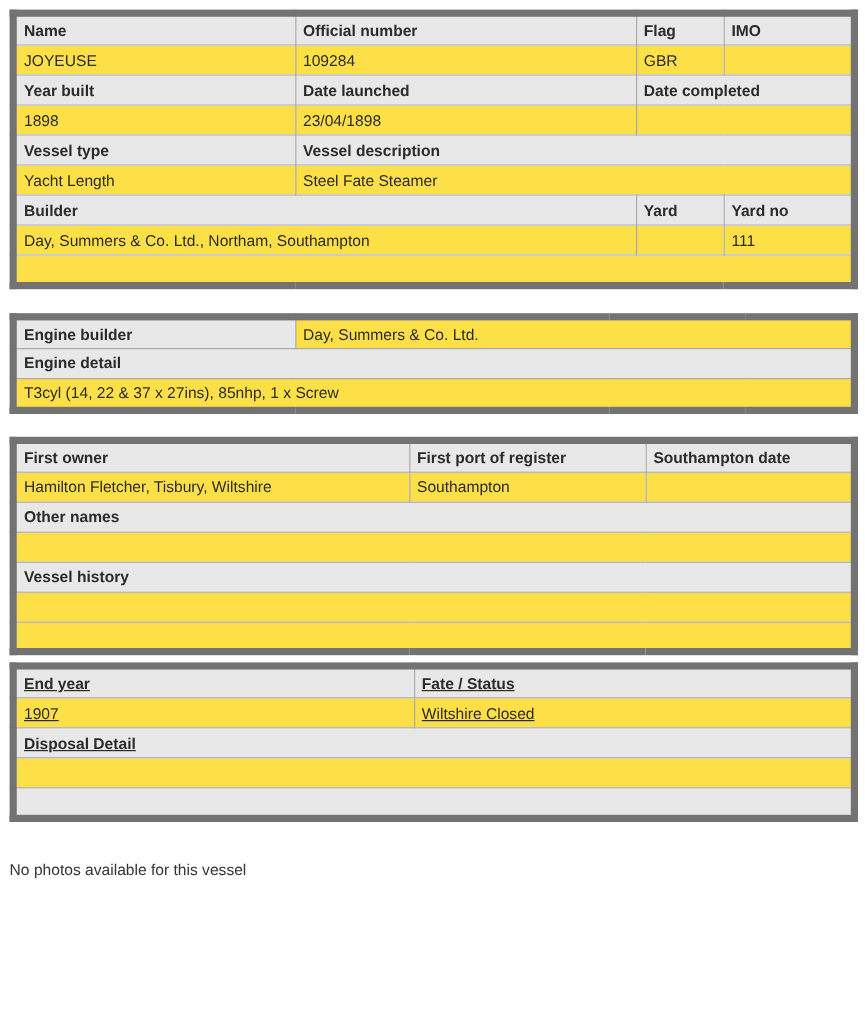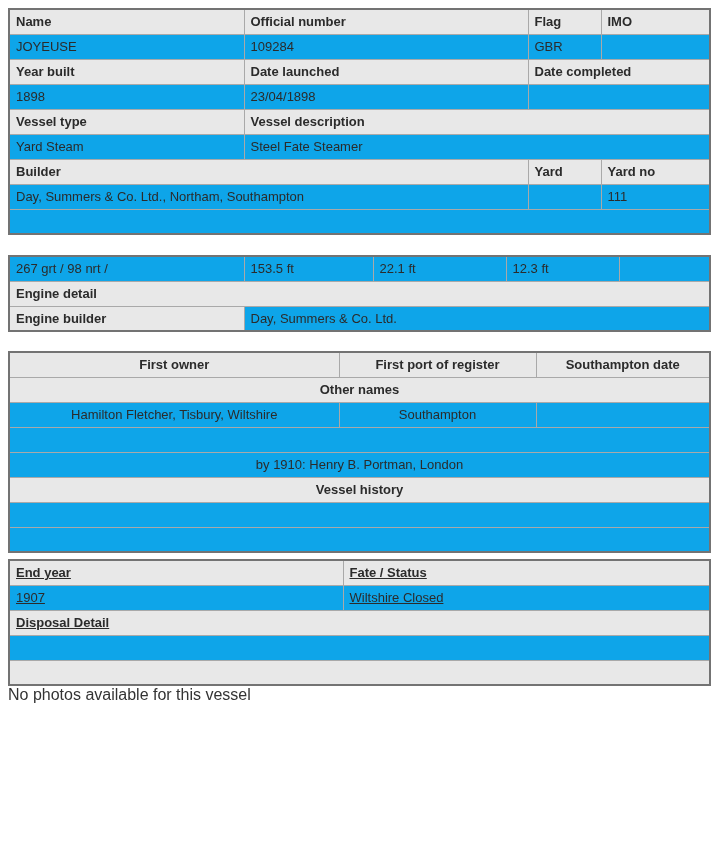--- a/index.html
+++ b/index.html
@@ -11,40 +11,41 @@
   }
   .page {
     width: 721px;
     box-sizing: border-box;
     padding: 8px 12px 14px 8px;
   }
   table.rec {
     border-collapse: collapse;
     table-layout: fixed;
     width: 701px;
-    border: 2px solid #737373;
+    border: 6px solid #737373;
   }
   table.rec td {
     border: 1px solid #a9a9a9;
     font-size: 13px;
     line-height: 15px;
     padding: 4px 6px;
     height: 25px;
     box-sizing: border-box;
     overflow: hidden;
     white-space: nowrap;
     vertical-align: middle;
   }
   td.h { background: #e8e8e8; font-weight: bold; }
-  td.d { background: #0ea5e9; font-weight: normal; }
+  td.d { background: #fde047; font-weight: normal; }
   #dims-table  { margin-top: 20px; }
-  #owner-table { margin-top: 19px; text-align: center; }
+  #owner-table { margin-top: 19px; }
   #fate-table  { margin-top: 6px; text-decoration: underline; }
   .note {
-    font-size: 16px;
+    margin-top: 32px;
+    font-size: 13px;
     color: #333333;
   }
 </style>
 </head>
 <body>
 
 <div class="page">
 
   <table class="rec" id="identity-table">
     <colgroup>
@@ -74,21 +75,21 @@
     <tr>
       <td class="d">1898</td>
       <td class="d">23/04/1898</td>
       <td class="d" colspan="2"></td>
     </tr>
     <tr>
       <td class="h">Vessel type</td>
       <td class="h" colspan="3">Vessel description</td>
     </tr>
     <tr>
-      <td class="d">Yard Steam</td>
+      <td class="d">Yacht Length</td>
       <td class="d" colspan="3">Steel Fate Steamer</td>
     </tr>
     <tr>
       <td class="h" colspan="2">Builder</td>
       <td class="h">Yard</td>
       <td class="h">Yard no</td>
     </tr>
     <tr>
       <td class="d" colspan="2">Day, Summers &amp; Co. Ltd., Northam, Southampton</td>
       <td class="d"></td>
@@ -103,61 +104,54 @@
   <table class="rec" id="dims-table">
     <colgroup>
       <col style="width:235px">
         <col style="width:129px">
         <col style="width:133px">
         <col style="width:113px">
         <col style="width:91px">
     </colgroup>
     <tbody>
     <tr>
-      <td class="d">267 grt / 98 nrt /</td>
-      <td class="d">153.5 ft</td>
-      <td class="d">22.1 ft</td>
-      <td class="d">12.3 ft</td>
-      <td class="d"></td>
+      <td class="h">Engine builder</td>
+      <td class="d" colspan="4">Day, Summers &amp; Co. Ltd.</td>
     </tr>
     <tr>
       <td class="h" colspan="5">Engine detail</td>
     </tr>
     <tr>
-      <td class="h">Engine builder</td>
-      <td class="d" colspan="4">Day, Summers &amp; Co. Ltd.</td>
+      <td class="d" colspan="5">T3cyl (14, 22 &amp; 37 x 27ins), 85nhp, 1 x Screw</td>
     </tr>
   </tbody>
     </table>
 
   <table class="rec" id="owner-table">
     <colgroup>
       <col style="width:330px">
         <col style="width:197px">
         <col style="width:174px">
     </colgroup>
     <tbody>
         <tr>
       <td class="h">First owner</td>
       <td class="h">First port of register</td>
       <td class="h">Southampton date</td>
     </tr>
     <tr>
-      <td class="h" colspan="3">Other names</td>
-    </tr>
-    <tr>
       <td class="d">Hamilton Fletcher, Tisbury, Wiltshire</td>
       <td class="d">Southampton</td>
       <td class="d"></td>
     </tr>
     <tr>
-      <td class="d" colspan="3"></td>
+      <td class="h" colspan="3">Other names</td>
     </tr>
     <tr>
-      <td class="d" colspan="3">by 1910: Henry B. Portman, London</td>
+      <td class="d" colspan="3"></td>
     </tr>
     <tr>
       <td class="h" colspan="3">Vessel history</td>
     </tr>
     <tr>
       <td class="d" colspan="3"></td>
     </tr>
     <tr>
       <td class="d" colspan="3"></td>
     </tr>

